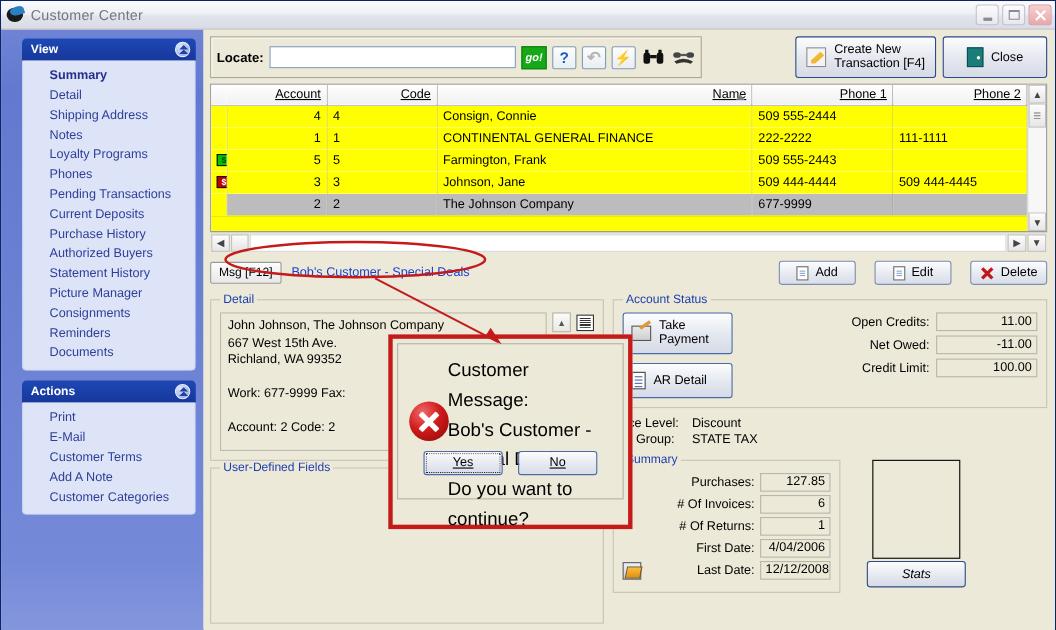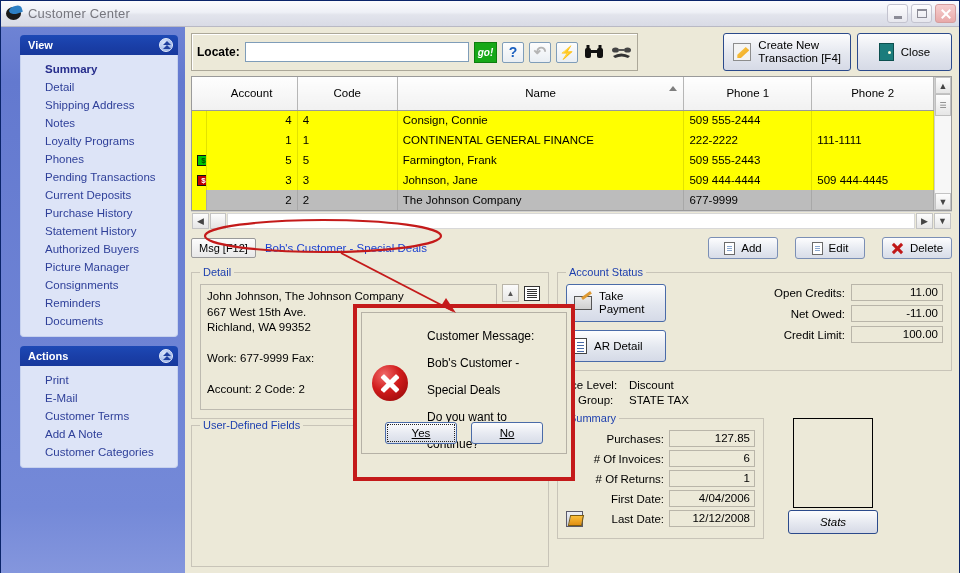--- a/index.html
+++ b/index.html
@@ -163,22 +163,22 @@
   .gridwrap {
     margin-top:5px; border:1px solid #9a9a9a; background:#fff;
     height:135px; display:flex; flex-direction:column;
   }
   .grid-scrollarea { flex:1; display:flex; overflow:hidden; }
   .grid-main { flex:1; display:flex; flex-direction:column; }
   table.grid { border-collapse:collapse; width:100%; table-layout:fixed; font-size:11.5px; }
   table.grid th {
     background:linear-gradient(180deg,#fefefe,#f1f1f1);
     border-right:1px solid #b6b6b6; border-bottom:1px solid #9a9a9a;
-    font-weight:normal; text-align:center; padding:3px 5px; height:33px;
-    color:#000; position:relative;
+    font-weight:normal; text-align:right; padding:3px 5px; height:18px;
+    color:#000; position:relative;text-decoration:underline;
   }
   table.grid th.right-ar:after {
     content:""; position:absolute; right:6px; top:9px;
     border-left:4px solid transparent; border-right:4px solid transparent;
     border-bottom:5px solid #7e7e7e;
   }
   table.grid td {
     border-right:1px solid #e2e200; padding:2px 5px; height:20px;
     color:#000; white-space:nowrap; overflow:hidden;
   }
@@ -314,21 +314,21 @@
     text-align:right; padding:0 4px; font-size:11.5px; line-height:15px; color:#000;
   }
   .pricelines { margin-top:7px; font-size:11.5px; line-height:15px; }
   .pricelines .pl { display:flex; gap:6px; }
   .pricelines .pk { width:66px; text-align:left; }
   .sumwrap { display:flex; gap:10px; margin-top:4px; }
   fieldset.sum { width:207px; flex:none; }
   .sumrow { display:flex; align-items:center; gap:5px; margin-bottom:3px; justify-content:flex-end; }
   .sumrow .sl { font-size:11.5px; }
   .sumrow .sv {
-    width:86px; height:17px; border:1px solid #b9b5a9; background:#ece9d8;
+    width:64px; height:17px; border:1px solid #b9b5a9; background:#ece9d8;
     text-align:right; padding:0 4px; font-size:11.5px; line-height:15px;
   }
   .bookico {
     width:17px; height:16px; border:1px solid #5a5a6a; flex:none;
     background:linear-gradient(180deg,#eceff5,#c8cedb); position:relative;
   }
   .bookico:after {
     content:""; position:absolute; left:2px; top:3px; width:12px; height:9px;
     background:linear-gradient(180deg,#fbbf3a,#e18f12); border:1px solid #7a5a10;
     transform:skewX(-12deg);
@@ -353,32 +353,32 @@
   .modal-tb {
     height:23px; background:linear-gradient(180deg,#fcfcfc,#eeeeee 60%,#dedede);
     display:flex; align-items:center; padding:0 7px;
     font-size:13px; font-weight:bold; color:#000;
     border-bottom:1px solid #cfcbc0;
   }
   .modal-body {
     border:1px solid #b5b1a6; margin:4px; height:142px;
     background:#ece9d8; padding:10px 10px 0 10px; position:relative;
   }
-  .modal-msg { margin-left:55px; font-size:12px; line-height:27px; color:#000; }
+  .modal-msg { margin-left:35px; font-size:17px; line-height:27px; color:#000; }
   .err-ico {
     position:absolute; left:10px; top:52px; width:36px; height:36px; border-radius:50%;
     background:radial-gradient(circle at 34% 28%, #f06a6a 0%, #d01b1b 45%, #8d0606 100%);
   }
   .err-ico:before, .err-ico:after {
     content:""; position:absolute; left:7px; top:16px; width:22px; height:5px;
     background:#fff; border-radius:1px;
   }
   .err-ico:before { transform:rotate(45deg); }
   .err-ico:after { transform:rotate(-45deg); }
-  .modal-btns { position:absolute; left:0; right:0; bottom:9px; display:flex; justify-content:center; gap:14px; }
+  .modal-btns { position:absolute; left:0; right:0; bottom:21px; display:flex; justify-content:center; gap:14px; }
   .mbtn {
     width:72px; height:22px; border:1px solid #4a6ba8; border-radius:3px;
     background:linear-gradient(180deg,#fcfcfd,#e6e9f1 55%,#d8dde8);
     display:flex; align-items:center; justify-content:center; font-size:11.5px;
     cursor:pointer;
   }
   .mbtn.focus { outline:1px dotted #222; outline-offset:-3px; }
   .mbtn u { text-decoration:underline; }
 
   
@@ -424,22 +424,22 @@
         <div class="panel-body">
           <div class="nav-item active">Summary</div>
           <div class="nav-item">Detail</div>
           <div class="nav-item">Shipping Address</div>
           <div class="nav-item">Notes</div>
           <div class="nav-item">Loyalty Programs</div>
           <div class="nav-item">Phones</div>
           <div class="nav-item">Pending Transactions</div>
           <div class="nav-item">Current Deposits</div>
           <div class="nav-item">Purchase History</div>
+          <div class="nav-item">Authorized Buyers</div>
           <div class="nav-item">Statement History</div>
-          <div class="nav-item">Authorized Buyers</div>
           <div class="nav-item">Picture Manager</div>
           <div class="nav-item">Consignments</div>
           <div class="nav-item">Reminders</div>
           <div class="nav-item">Documents</div>
         </div>
       </div>
 
       <div class="panel">
         <div class="panel-head">
           <span class="ttl">Actions</span>

